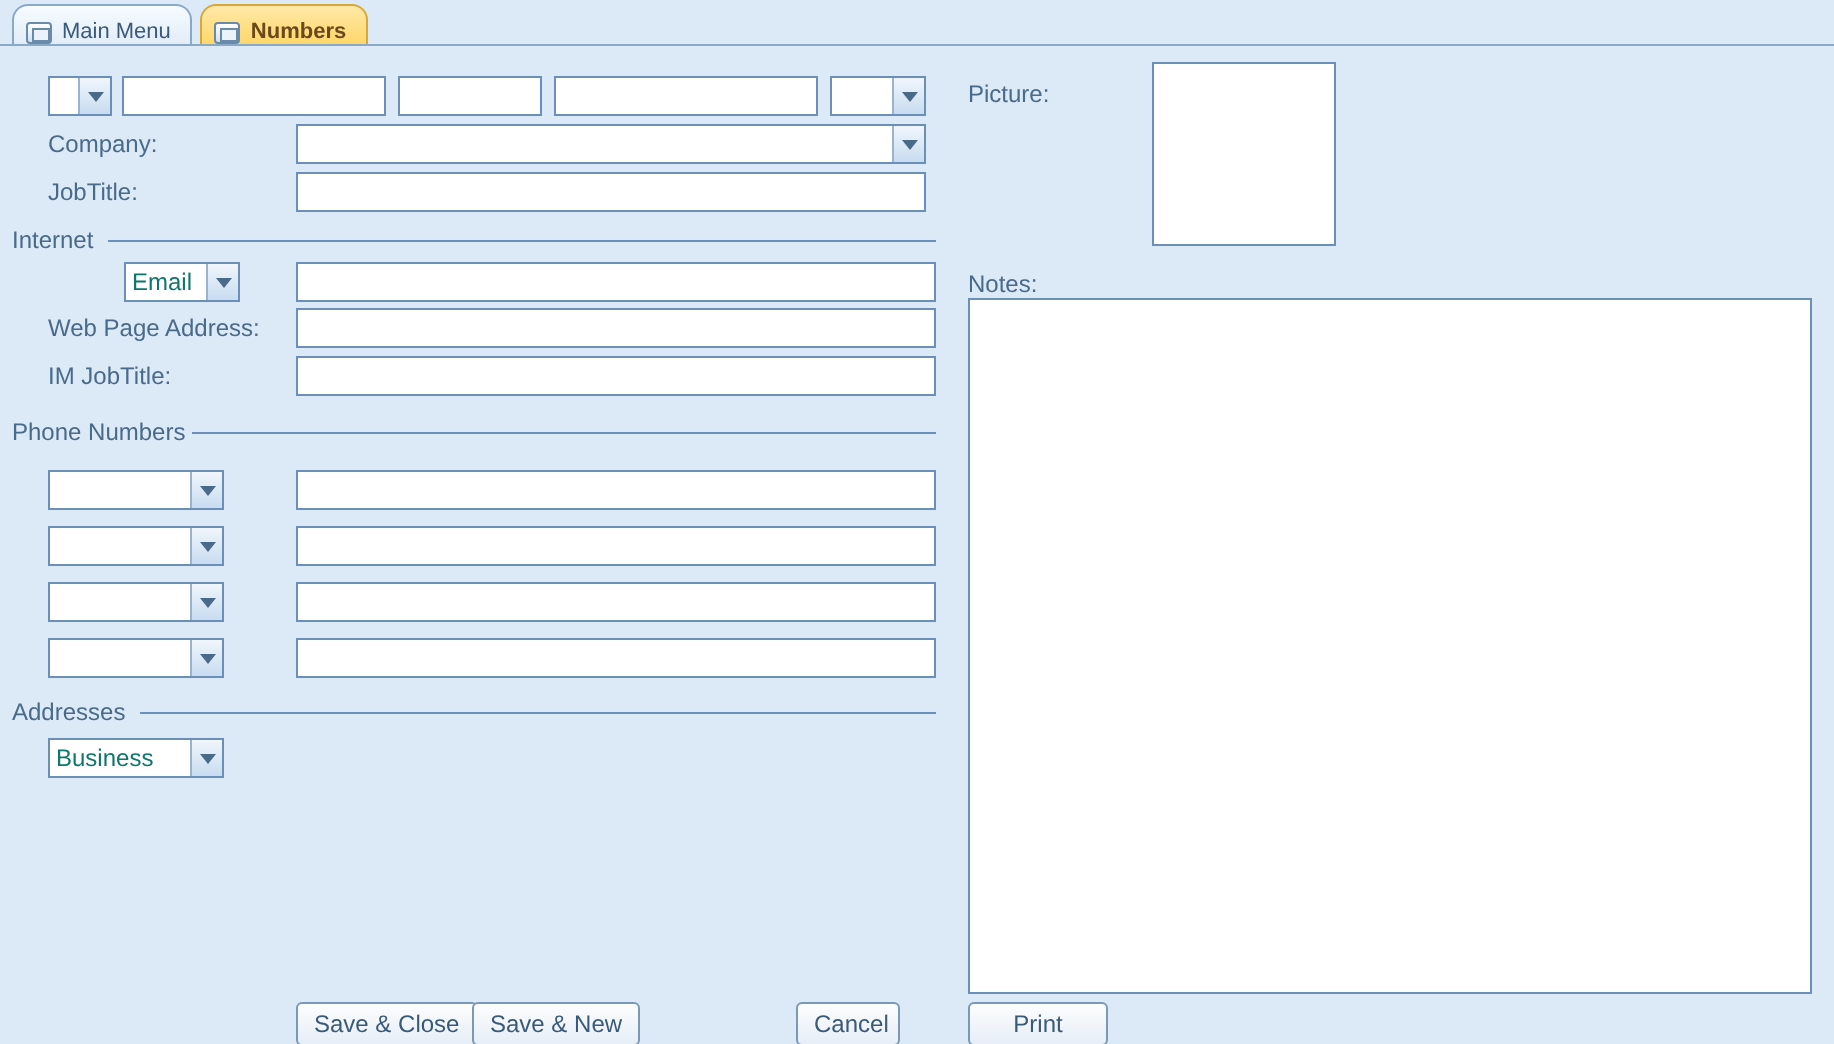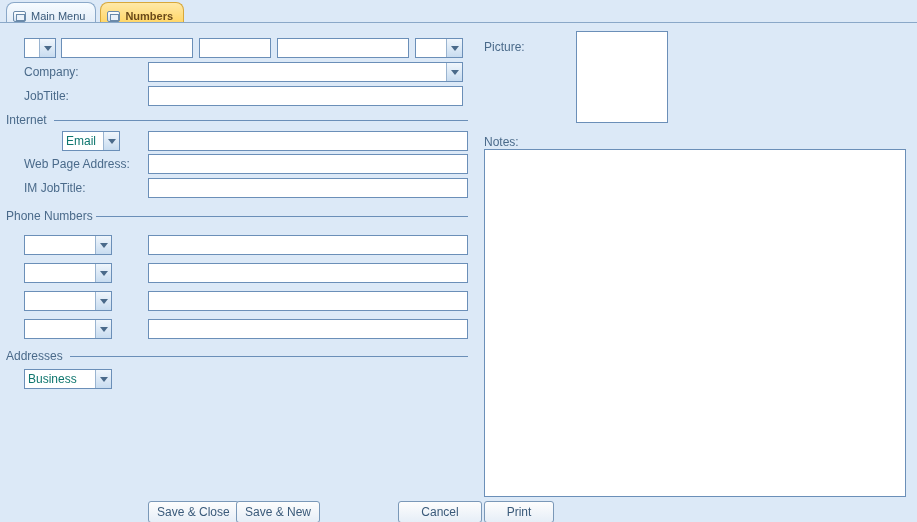--- a/index.html
+++ b/index.html
@@ -260,16 +260,16 @@
     <div class="arrow">
         <svg viewBox="0 0 8 8">
           <path d="M0 2 L8 2 L4 7 Z"></path>
         </svg>
       </div>
   </div>
 
 
   <button class="btn" style="left:148px; top:478px;"><span>Save &amp; Close</span></button>
   <button class="btn" style="left:236px; top:478px;"><span>Save &amp; New</span></button>
-  <button class="btn" style="left:398px; top:478px; width:84px;"><span>Cancel</span></button>
+  <button class="btn" style="left:398px; top:478px; width:52px;"><span>Cancel</span></button>
   <button class="btn" style="left:484px; top:478px; width:70px;"><span>Print</span></button>
 
 </div>
 
 </body></html>

